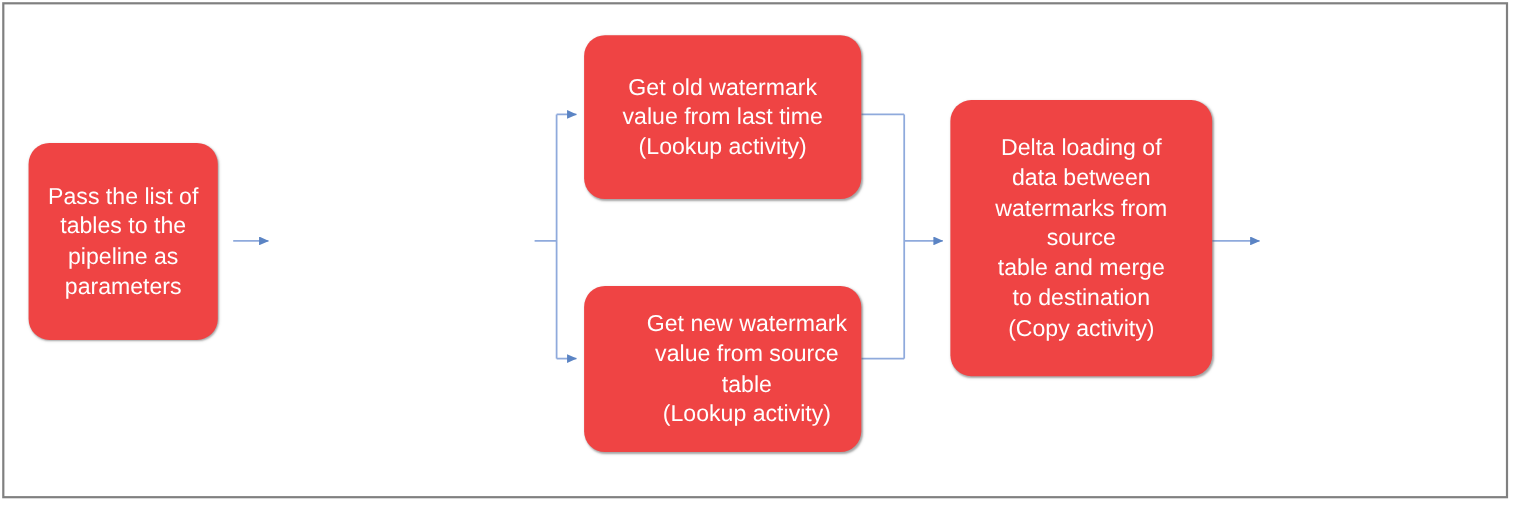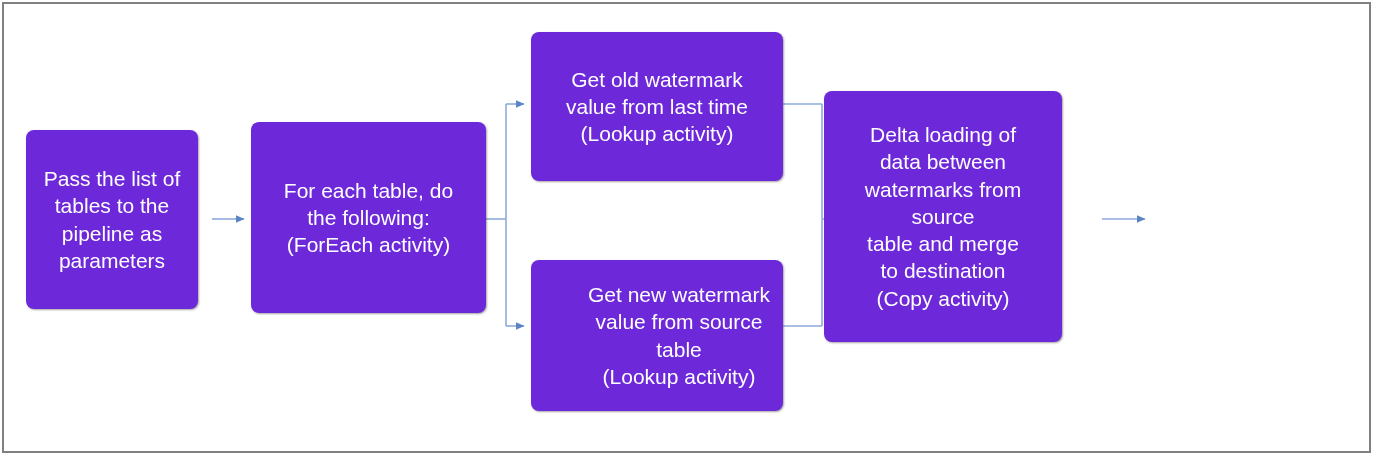--- a/index.html
+++ b/index.html
@@ -21,22 +21,22 @@
     left: 2px;
     top: 2px;
     width: 1369px;
     height: 451px;
     border: 2px solid #808080;
     box-sizing: border-box;
     background: #ffffff;
   }
   .node {
     position: absolute;
-    background: #6d28d9;
-    border-radius: 8px;
+    background: #ef4444;
+    border-radius: 19px;
     box-sizing: border-box;
     display: flex;
     align-items: center;
     justify-content: center;
     text-align: center;
     color: #ffffff;
     box-shadow: 1px 1px 2px rgba(90,90,90,0.55);
   }
   .node .label {
     display: block;
@@ -44,21 +44,21 @@
     padding: 0 8px;
     box-sizing: border-box;
     white-space: pre-line;
     line-height: 1.30;
     font-weight: 400;
   }
   #node-pass-list   { left: 22px;   top: 126px; width: 172px; height: 179px; }
   #node-foreach     { left: 247px;  top: 118px; width: 235px; height: 191px; }
   #node-old-wm      { left: 527px;  top: 28px;  width: 252px; height: 149px; }
   #node-new-wm      { left: 527px;  top: 256px; width: 252px; height: 151px; padding-left: 44px; }
-  #node-delta-load  { left: 820px;  top: 87px;  width: 238px; height: 251px; }
+  #node-delta-load  { left: 860px;  top: 87px;  width: 238px; height: 251px; }
   #node-update-wm   { left: 1148px; top: 87px;  width: 214px; height: 251px; }
 
   #node-pass-list  .label { font-size: 21px; }
   #node-foreach    .label { font-size: 21px; }
   #node-old-wm     .label { font-size: 21px; }
   #node-new-wm     .label { font-size: 21px; }
   #node-delta-load .label { font-size: 21px; }
   #node-update-wm  .label { font-size: 21px; }
 
   #connectors {
@@ -106,25 +106,20 @@
       </g>
     </svg>
 
     <div class="node" id="node-pass-list">
       <span class="label">Pass the list of
 tables to the
 pipeline as
 parameters</span>
     </div>
 
-    <div class="node" id="node-foreach">
-      <span class="label">For each table, do
-the following:
-(ForEach activity)</span>
-    </div>
 
     <div class="node" id="node-old-wm">
       <span class="label">Get old watermark
 value from last time
 (Lookup activity)</span>
     </div>
 
     <div class="node" id="node-new-wm">
       <span class="label">Get new watermark
 value from source

